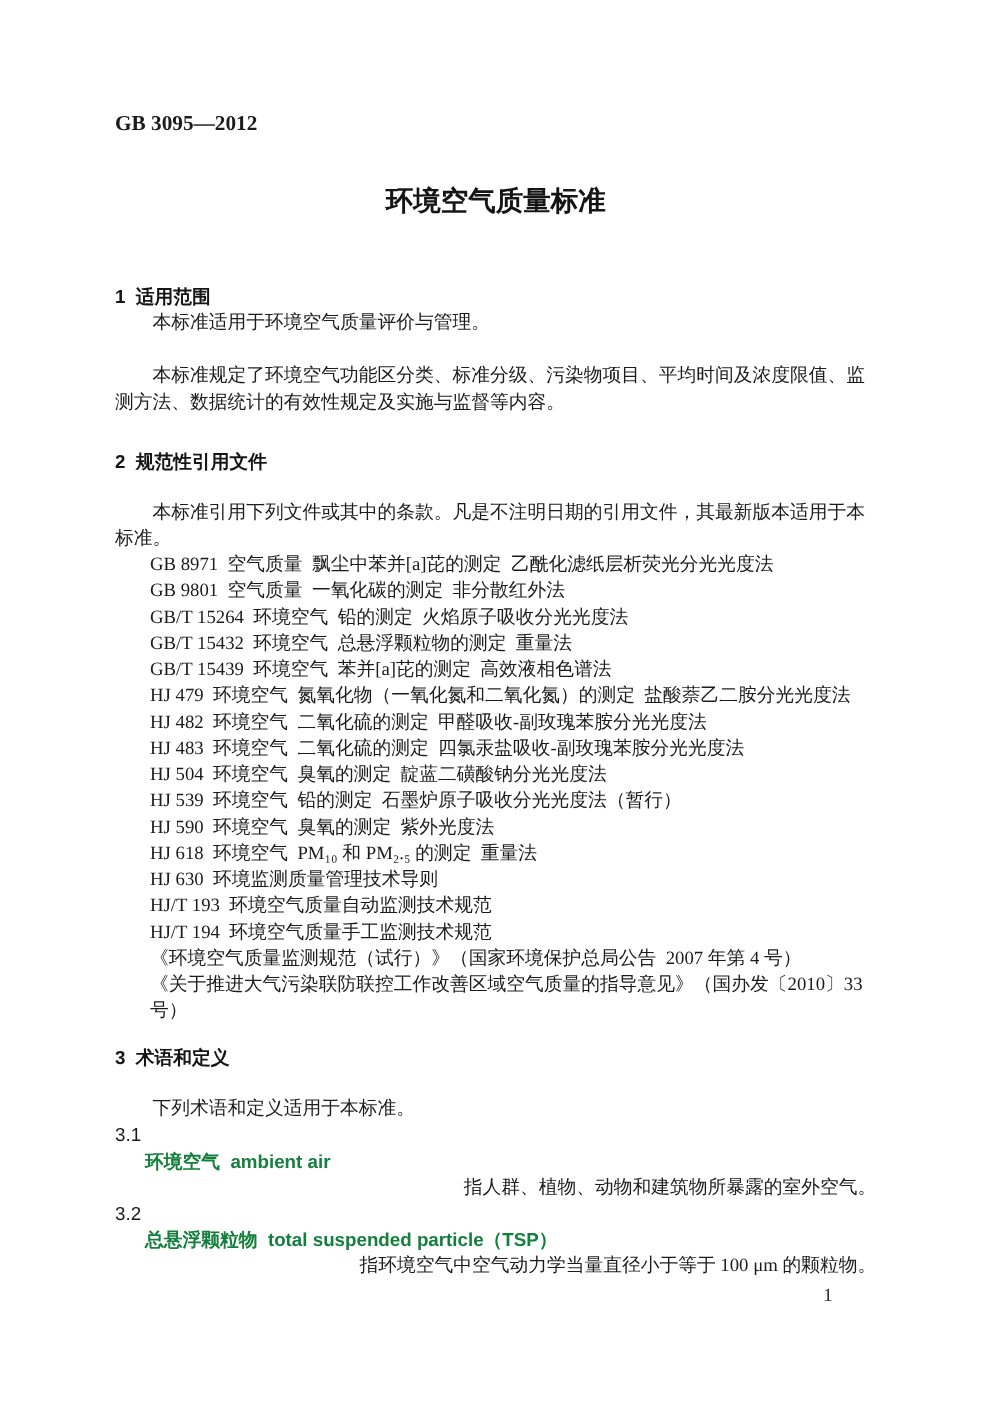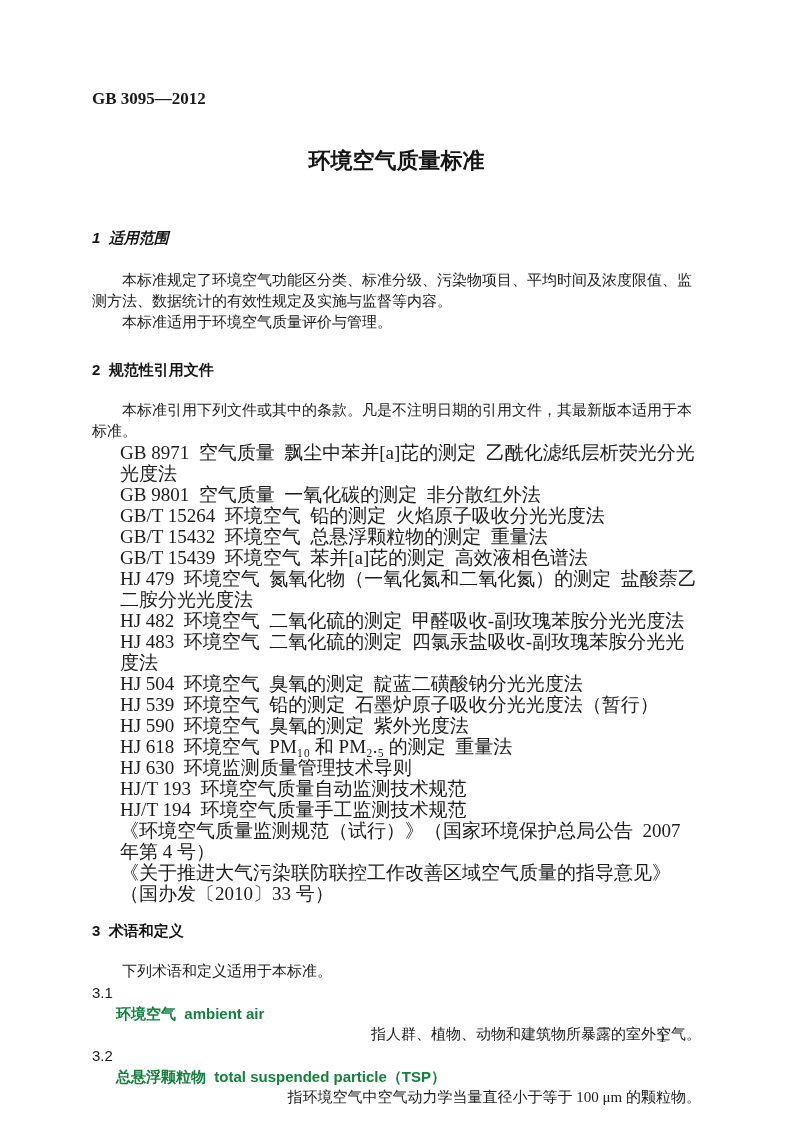--- a/index.html
+++ b/index.html
@@ -24,30 +24,30 @@
     text-align:center;
     font-family:"Liberation Sans","DejaVu Sans",sans-serif;
     font-weight:bold;font-size:22px;line-height:30px;
     color:#151515;
   }
   .sec-heading{
     font-family:"Liberation Sans","DejaVu Sans",sans-serif;
     font-weight:bold;font-size:15px;line-height:21px;
     color:#151515;
   }
-  .s1{margin-top:51px;font-style:italic;}
+  .s1{margin-top:51px;}
   .s2{margin-top:26px;}
   .s3{margin-top:16px;}
   .body-para{font-size:15px;line-height:21px;}
   .indent{text-indent:2em;}
   .mt22{margin-top:22px;}
   .mt20{margin-top:20px;}
   .ref-line{
     padding-left:28px;
-    font-size:19px;line-height:21px;
+    font-size:15px;line-height:21px;
   }
   .term-block{font-size:15px;line-height:21px;}
   .term-number{
     font-family:"Liberation Sans","DejaVu Sans",sans-serif;
     line-height:21px;
   }
   .term-name{
     padding-left:24px;
     font-family:"Liberation Sans","DejaVu Sans",sans-serif;
     font-weight:bold;line-height:21px;color:#15803d;
@@ -63,23 +63,23 @@
 
 <div class="page">
   <div class="content">
 
     <div class="doc-code keep-spaces">GB 3095—2012</div>
 
     <h1 class="doc-title">环境空气质量标准</h1>
 
     <h2 class="sec-heading keep-spaces s1">1  适用范围</h2>
 
+    <p class="body-para indent">本标准适用于环境空气质量评价与管理。</p>
+
     <p class="body-para indent mt22">本标准规定了环境空气功能区分类、标准分级、污染物项目、平均时间及浓度限值、监测方法、数据统计的有效性规定及实施与监督等内容。</p>
-
-    <p class="body-para indent">本标准适用于环境空气质量评价与管理。</p>
 
     <h2 class="sec-heading keep-spaces s2">2  规范性引用文件</h2>
 
     <p class="body-para indent mt20 keep-spaces">本标准引用下列文件或其中的条款。凡是不注明日期的引用文件，其最新版本适用于本标准。</p>
 
     <div class="ref-list">
 
         <div class="ref-line keep-spaces">GB 8971  空气质量  飘尘中苯并[a]芘的测定  乙酰化滤纸层析荧光分光光度法</div>
 
         <div class="ref-line keep-spaces">GB 9801  空气质量  一氧化碳的测定  非分散红外法</div>

